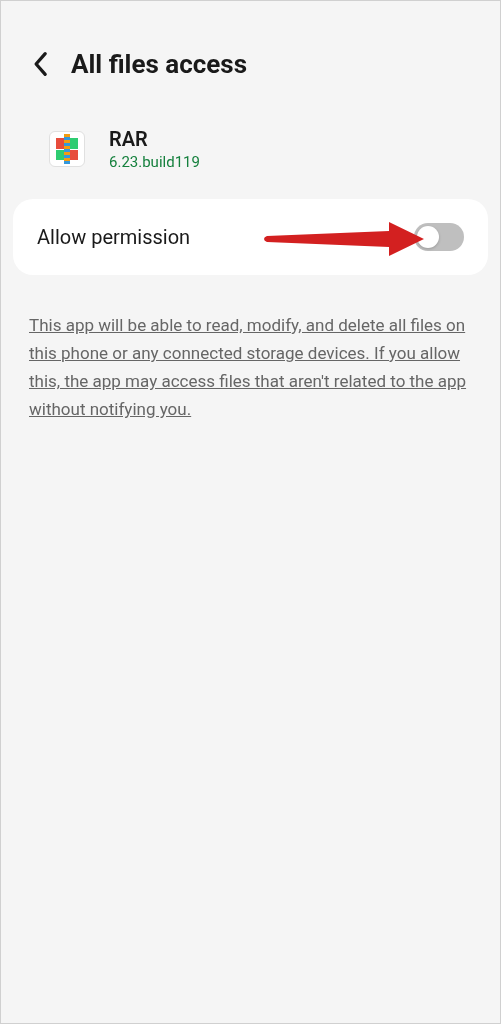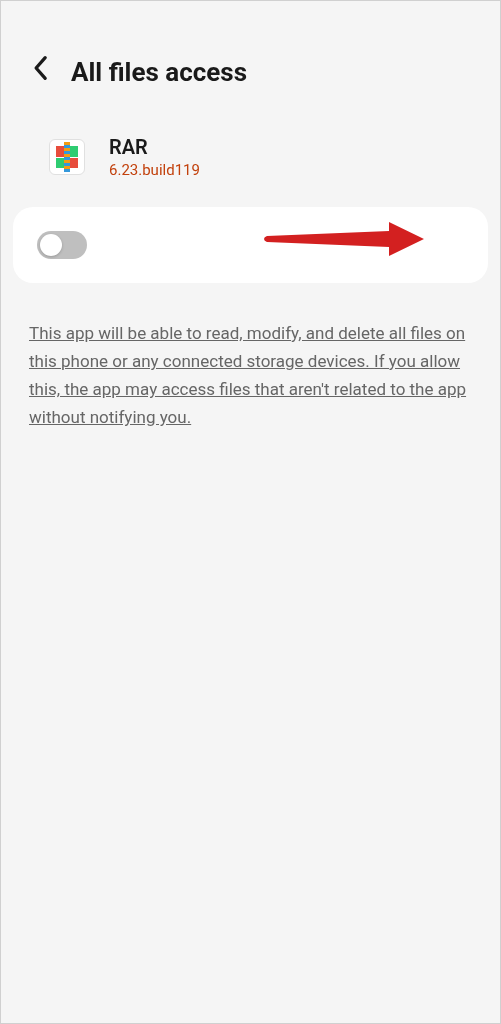--- a/index.html
+++ b/index.html
@@ -30,21 +30,20 @@
       cursor: pointer;
     }
     .back-btn svg {
       width: 18px;
       height: 26px;
     }
     .page-title {
       font-size: 26px;
       font-weight: 700;
       color: #1a1a1a;
-      margin-top: 8px;
     }
     .app-info {
       display: flex;
       align-items: center;
       padding: 28px 28px 20px 48px;
       gap: 24px;
     }
     .app-icon {
       width: 36px;
       height: 36px;
@@ -90,21 +89,21 @@
       gap: 2px;
       justify-content: flex-end;
     }
     .app-name {
       font-size: 20px;
       font-weight: 600;
       color: #1a1a1a;
     }
     .app-version {
       font-size: 15px;
-      color: #c2410c;
+      color: #15803d;
     }
     .permission-card {
       margin: 8px 12px;
       background: #fff;
       border-radius: 20px;
       padding: 24px 24px;
       display: flex;
       align-items: center;
       justify-content: space-between;
     }
@@ -168,20 +167,21 @@
     </div>
     <div class="app-icon-bars"></div>
   </div>
   <div class="app-details">
     <div class="app-name">RAR</div>
     <div class="app-version">6.23.build119</div>
   </div>
 </div>
 
 <div class="permission-card">
+  <div class="permission-label">Allow permission</div>
   <div class="toggle">
     <div class="toggle-knob"></div>
   </div>
 </div>
 
 <svg class="arrow-annotation" viewBox="0 0 170 40">
   <defs>
     <linearGradient id="arrowFill" x1="0%" y1="0%" x2="100%" y2="0%">
       <stop offset="0%" stop-color="#d32020"></stop>
       <stop offset="100%" stop-color="#d32020"></stop>

